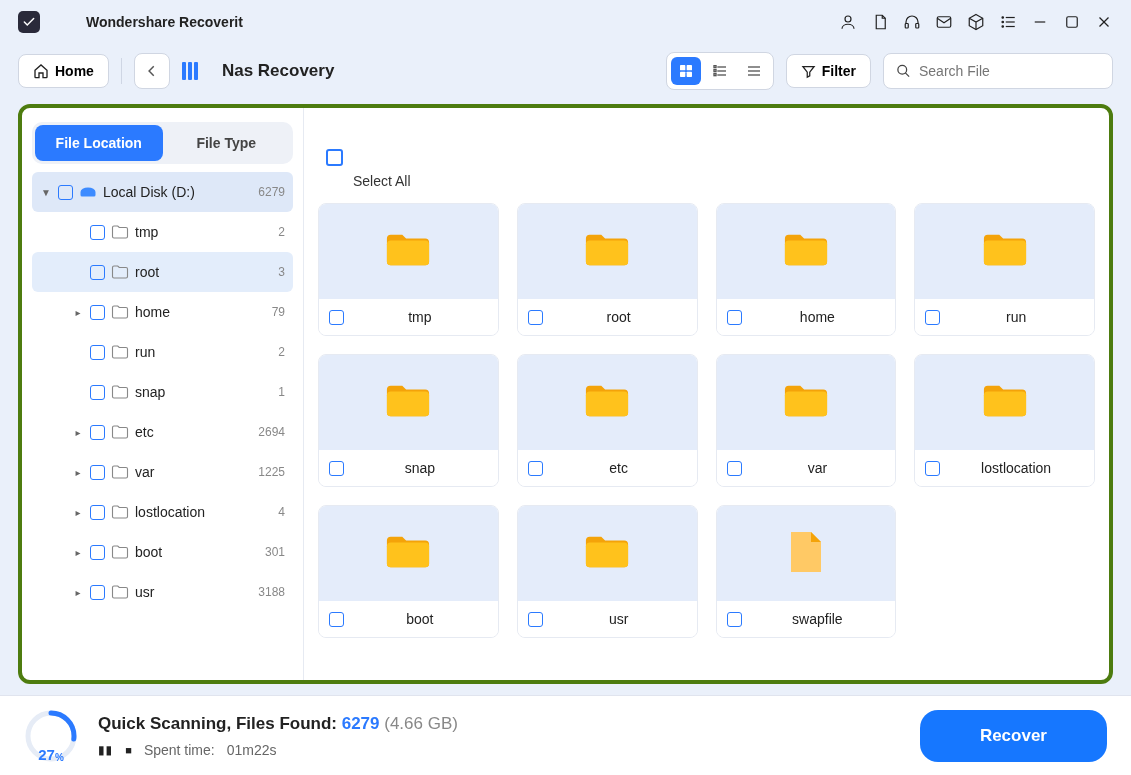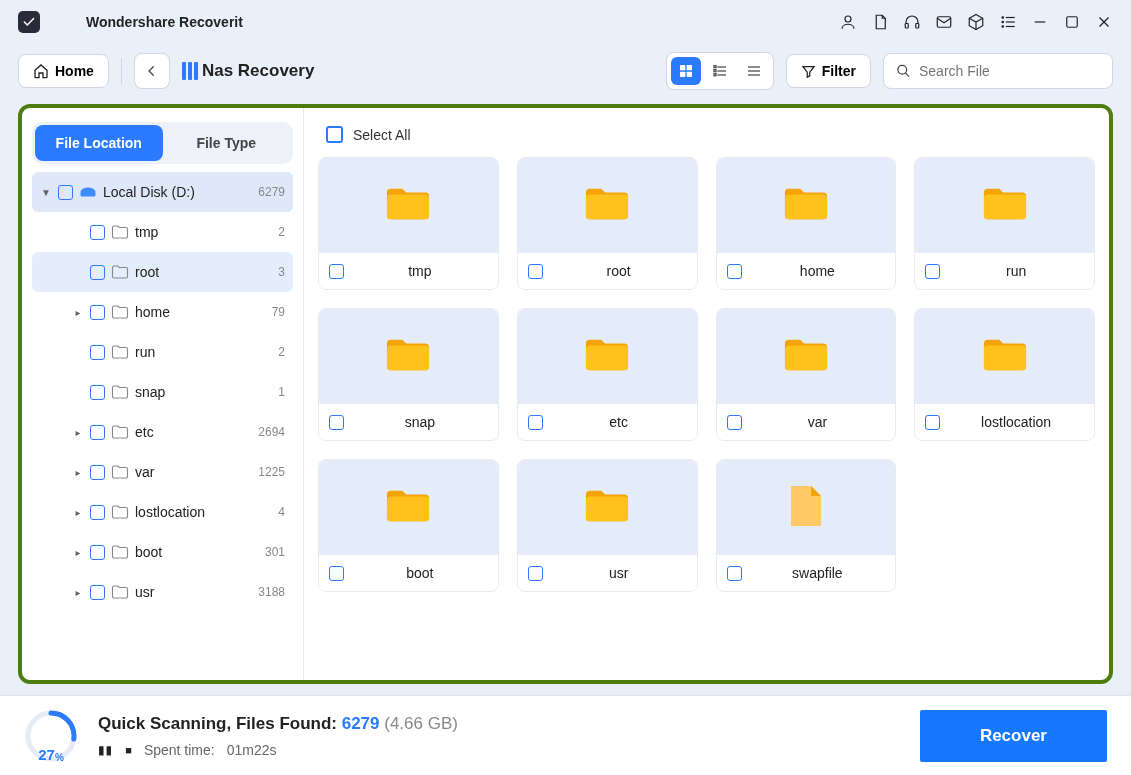--- a/index.html
+++ b/index.html
@@ -11,21 +11,21 @@
 .titlebar .app-title { font-size: 14px; font-weight: 600; color: #222; margin-left: 36px; }
 .titlebar .spacer { flex: 1; }
 .titlebar .win-icons { display: flex; gap: 14px; align-items: center; }
 .titlebar .win-icons span { width: 18px; height: 18px; display: flex; align-items: center; justify-content: center; color: #222; cursor: pointer; }
 .titlebar .win-icons svg { width: 18px; height: 18px; stroke: #222; fill: none; stroke-width: 1.6; }
 
 .toolbar { display: flex; align-items: center; padding: 8px 18px 14px 18px; gap: 12px; }
 .btn-home { background: #fff; border: 1px solid #d0d6e2; border-radius: 8px; padding: 8px 14px; display: flex; align-items: center; gap: 6px; font-size: 14px; font-weight: 600; cursor: pointer; }
 .divider-v { width: 1px; height: 26px; background: #cfd6e4; }
 .btn-back { background: #fff; border: 1px solid #d0d6e2; border-radius: 8px; width: 36px; height: 36px; display: flex; align-items: center; justify-content: center; cursor: pointer; }
-.breadcrumb { display: flex; align-items: center; gap: 4px; font-size: 17px; font-weight: 600; color: #222; }
+.breadcrumb { display: flex; align-items: center; gap: 24px; font-size: 17px; font-weight: 600; color: #222; }
 .bc-icon { display: flex; gap: 2px; }
 .bc-icon span { width: 4px; height: 18px; background: #2b7aff; border-radius: 1px; }
 .toolbar .spacer { flex: 1; }
 .view-toggle { background: #fff; border: 1px solid #d0d6e2; border-radius: 8px; display: flex; padding: 4px; gap: 4px; }
 .view-toggle .vbtn { width: 30px; height: 28px; display: flex; align-items: center; justify-content: center; border-radius: 6px; cursor: pointer; color: #555; }
 .view-toggle .vbtn.active { background: #2b7aff; color: #fff; }
 .btn-filter { background: #fff; border: 1px solid #d0d6e2; border-radius: 8px; padding: 8px 14px; display: flex; align-items: center; gap: 6px; font-size: 14px; font-weight: 600; cursor: pointer; }
 .search-box { background: #fff; border: 1px solid #d0d6e2; border-radius: 8px; display: flex; align-items: center; padding: 0 12px; height: 36px; width: 230px; }
 .search-box input { border: 0; outline: 0; font-size: 14px; flex: 1; background: transparent; }
 .search-box svg { width: 18px; height: 18px; stroke: #444; fill: none; stroke-width: 2; margin-right: 8px; }
@@ -43,42 +43,42 @@
 .tree-row .expander { width: 12px; display: flex; justify-content: center; color: #666; font-size: 10px; }
 .tree-row .cb { width: 15px; height: 15px; border: 1.5px solid #2b7aff; border-radius: 3px; flex-shrink: 0; }
 .tree-row .icon { width: 18px; display: flex; justify-content: center; }
 .tree-row .label { flex: 1; font-size: 14px; color: #222; }
 .tree-row .count { font-size: 12px; color: #888; }
 .tree-child { padding-left: 40px; }
 
 .content { flex: 1; padding: 14px 14px; overflow-y: auto; }
 .select-all-row { display: flex; align-items: center; gap: 10px; padding: 4px 8px 14px 8px; }
 .select-all-row .cb { width: 17px; height: 17px; border: 2px solid #2b7aff; border-radius: 3px; }
-.select-all-row .lbl { font-size: 14px; color: #333; }
+.select-all-row .lbl { font-size: 14px; color: #333; margin-top: 47px; }
 
 .grid { display: grid; grid-template-columns: repeat(4, 1fr); gap: 18px; }
 .card { border: 1px solid #e6eaf2; border-radius: 8px; overflow: hidden; display: flex; flex-direction: column; }
 .card .thumb { background: #e4ecfa; height: 95px; display: flex; align-items: center; justify-content: center; }
 .card .folder-ic svg { width: 46px; height: 40px; }
 .card .file-ic svg { width: 34px; height: 44px; }
 .card .meta { display: flex; align-items: center; height: 36px; padding: 0 10px; gap: 8px; background: #fff; }
 .card .meta .cb { width: 15px; height: 15px; border: 1.5px solid #2b7aff; border-radius: 3px; flex-shrink: 0; }
 .card .meta .name { flex: 1; text-align: center; font-size: 14px; color: #222; }
 
 .footer { background: #fff; border-top: 1px solid #e0e4ee; height: 80px; display: flex; align-items: center; padding: 0 24px; position: absolute; bottom: 0; left: 0; right: 0; }
 .progress-ring { width: 54px; height: 54px; position: relative; margin-right: 20px; }
 .progress-ring svg { transform: rotate(-90deg); }
 .progress-ring .pct { position: absolute; top: 0; left: 0; right: 0; bottom: 0; display: flex; align-items: flex-end; justify-content: center; font-size: 15px; font-weight: 600; color: #2b7aff; }
 .footer-mid { flex: 1; }
 .footer-title { font-size: 17px; font-weight: 700; color: #222; }
 .footer-title .num { color: #2b7aff; }
 .footer-title .size { color: #888; font-weight: 500; }
 .footer-sub { display: flex; align-items: center; gap: 12px; margin-top: 8px; color: #666; font-size: 14px; }
 .footer-sub .ctrl { color: #222; cursor: pointer; }
-.btn-recover { background: #1677ff; color: #fff; border: 0; border-radius: 2px; padding: 16px 60px; font-size: 17px; font-weight: 600; cursor: pointer; }
+.btn-recover { background: #1677ff; color: #fff; border: 0; border-radius: 18px; padding: 16px 60px; font-size: 17px; font-weight: 600; cursor: pointer; }
 
 .disk-ic svg, .folder-small svg { width: 18px; height: 16px; }
 </style>
 </head>
 <body>
 
 <div class="titlebar">
   <div class="app-logo">
     <svg viewBox="0 0 24 24">
         <path d="M4 12l5 5L20 6" stroke="#fff" stroke-width="2.5" fill="none" stroke-linecap="round"></path>

